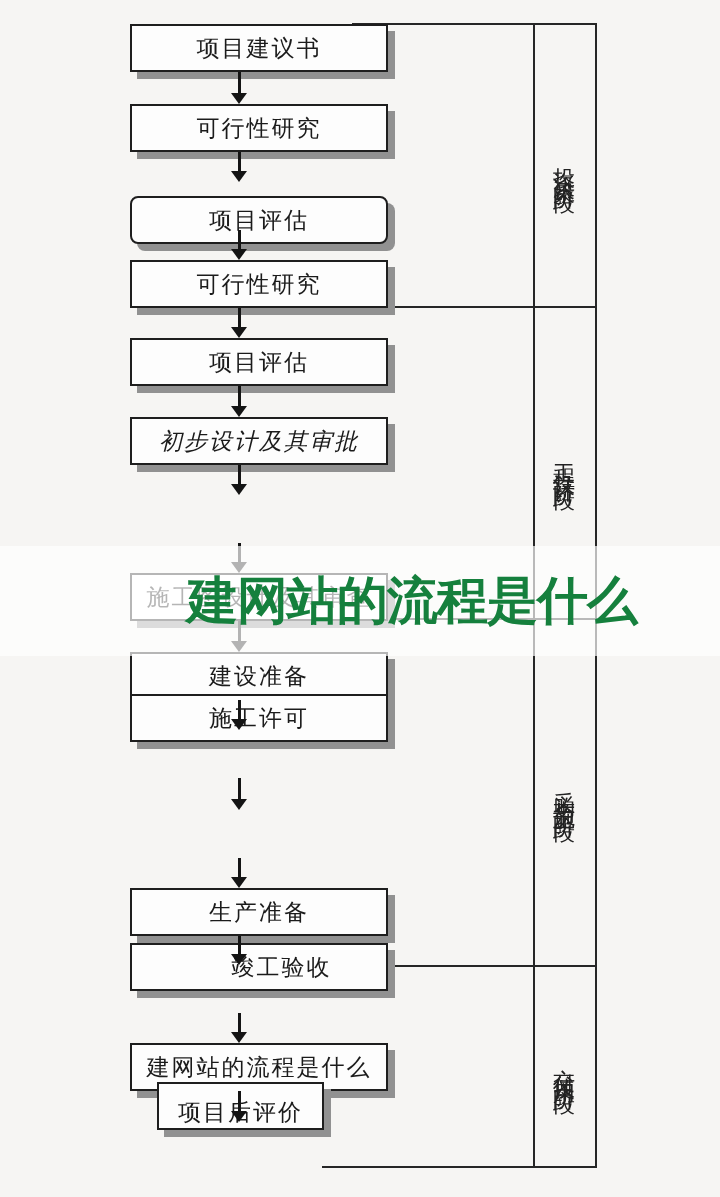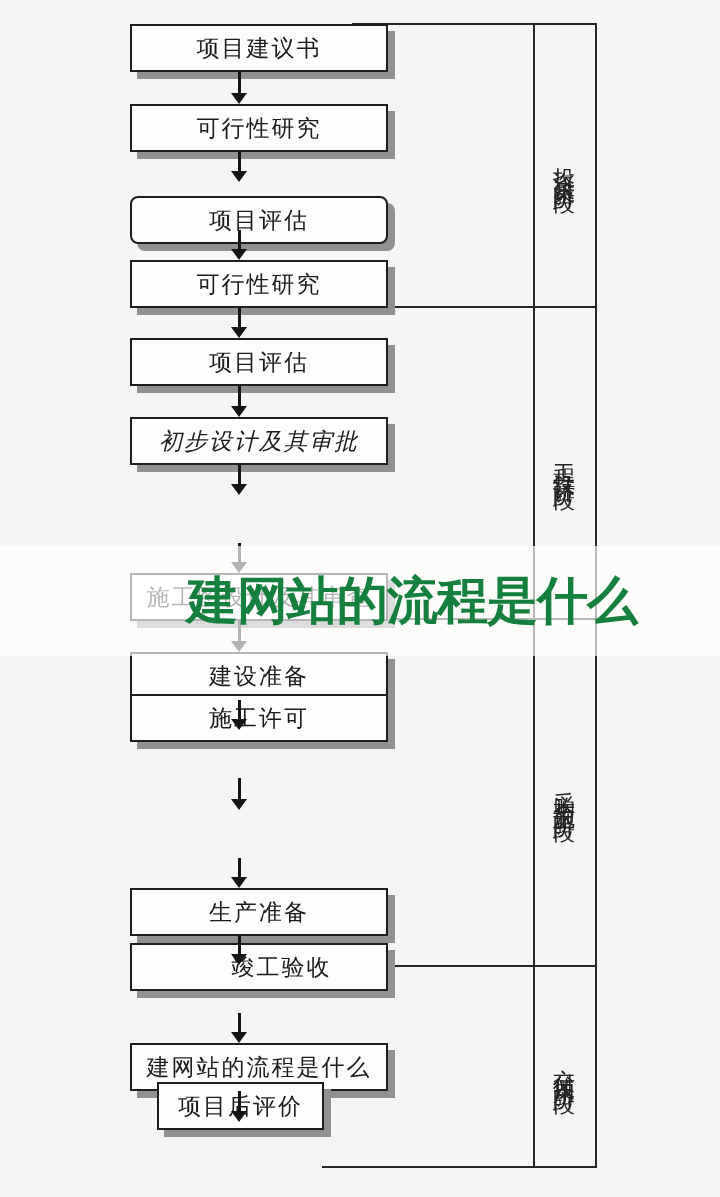--- a/index.html
+++ b/index.html
@@ -107,21 +107,21 @@
   </div>
   <div class="box" style="top:888px;">
     <span>生产准备</span>
   </div>
   <div class="box" style="top:943px;padding-left:45px;">
     <span>竣工验收</span>
   </div>
   <div class="box" style="top:1043px;">
     <span>建网站的流程是什么</span>
   </div>
-  <div class="box small" style="top:1082px;">
+  <div class="box small" style="top:1082px;align-items:flex-end;">
     <span>项目后评价</span>
   </div>
 
   <div class="arrow" style="top:72px;height:32px;">
       <div class="shaft"></div>
       <div class="head"></div>
     </div>
   <div class="arrow" style="top:152px;height:30px;">
       <div class="shaft"></div>
       <div class="head"></div>

